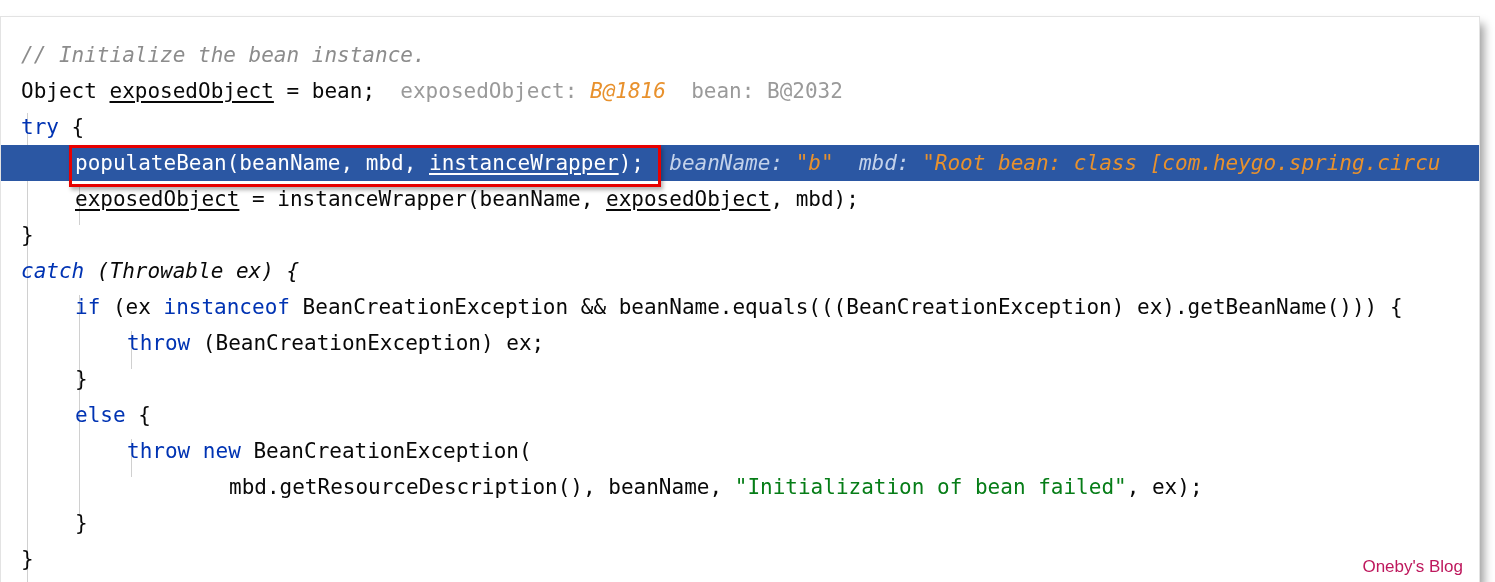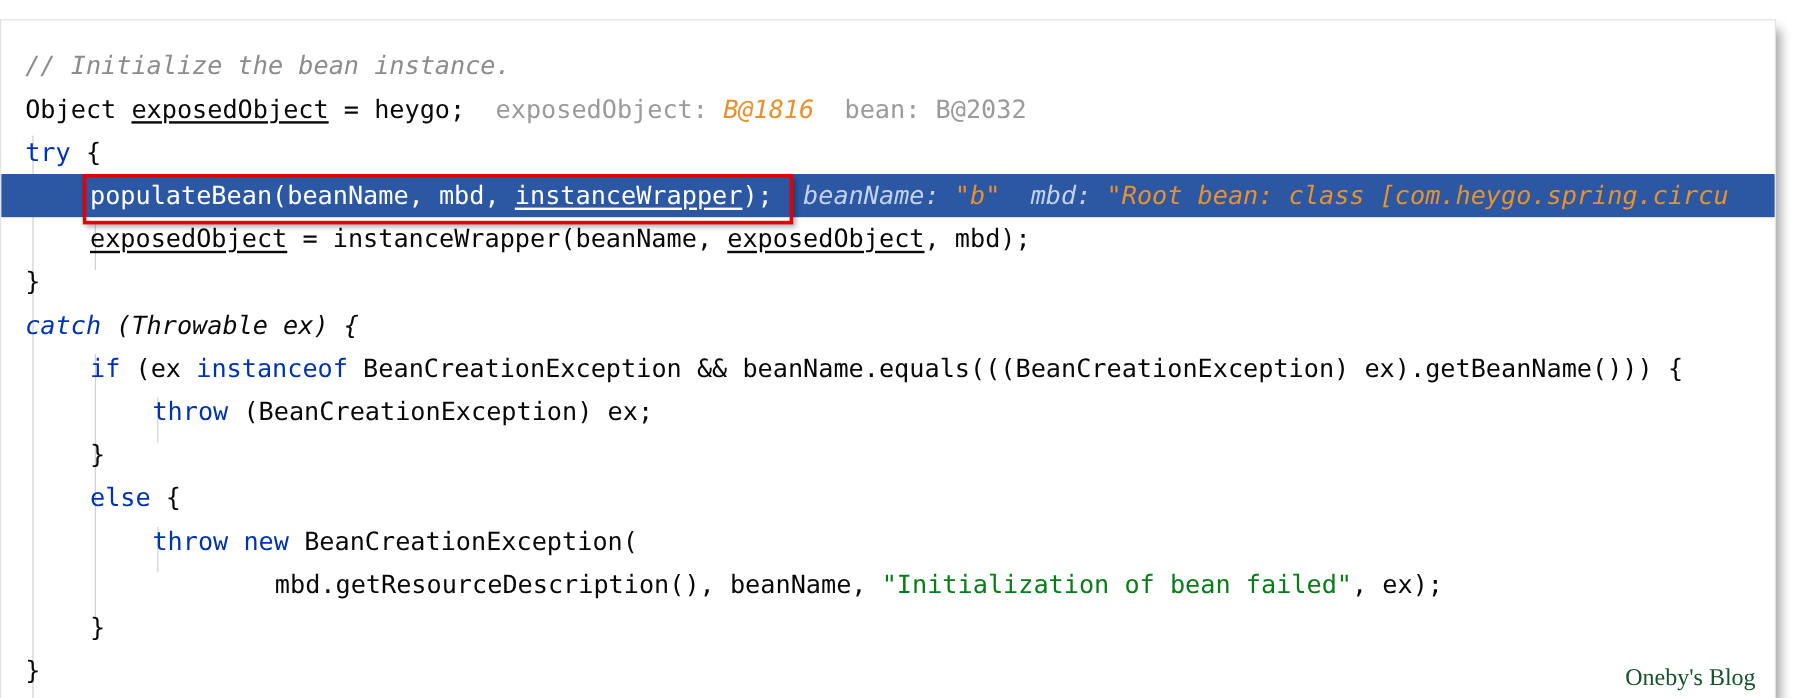--- a/index.html
+++ b/index.html
@@ -68,40 +68,40 @@
     left:68px;top:128px;width:592px;height:42px;
     border:3px solid #E70000;
     box-sizing:border-box;
     box-shadow:2px 3px 4px rgba(0,0,0,0.30);
     pointer-events:none;
   }
 
   
   #watermark{
     position:absolute;right:16px;bottom:8px;
-    font-family:Liberation Serif, serif;
-    font-size:20px;
-    color:#14532d;
+    font-family:Liberation Sans, sans-serif;
+    font-size:17px;
+    color:#be185d;
   }
 </style>
 </head>
 <body>
 
 <div id="editor-window">
   <div id="code-surface">
     <div id="guides-layer">
         <div class="guide" style="left: 26px; top: 96px; height: 474px;"></div>
         <div class="guide" style="left: 78px; top: 170px; height: 38px;"></div>
         <div class="guide" style="left: 78px; top: 278px; height: 220px;"></div>
         <div class="guide" style="left: 130px; top: 314px; height: 38px;"></div>
         <div class="guide" style="left: 130px; top: 422px; height: 38px;"></div>
       </div>
     <div id="lines-layer">
         <div class="line" style="top: 20px;"><span class="txt" style="left: 20px;"><span class="cmt">// Initialize the bean instance.</span></span></div>
-        <div class="line" style="top: 56px;"><span class="txt" style="left: 20px;"><span class="plain">Object </span><span class="ul">exposedObject</span><span class="plain"> = heygo;  </span><span class="hint">exposedObject: </span><span class="hintval">B@1816</span><span class="hint">  bean: B@2032</span></span></div>
+        <div class="line" style="top: 56px;"><span class="txt" style="left: 20px;"><span class="plain">Object </span><span class="ul">exposedObject</span><span class="plain"> = bean;  </span><span class="hint">exposedObject: </span><span class="hintval">B@1816</span><span class="hint">  bean: B@2032</span></span></div>
         <div class="line" style="top: 92px;"><span class="txt" style="left: 20px; text-align: right;"><span class="kw">try</span><span class="plain"> {</span></span></div>
         <div class="line current" style="top: 128px;"><span class="txt" style="left: 74px;"><span class="plain">populateBean(beanName, mbd, </span><span class="ul">instanceWrapper</span><span class="plain">);  </span><span class="hint">beanName: </span><span class="hintval">"b"</span><span class="hint">  mbd: </span><span class="hintval">"Root bean: class [com.heygo.spring.circu</span></span></div>
         <div class="line" style="top: 164px;"><span class="txt" style="left: 74px;"><span class="ul">exposedObject</span><span class="plain"> = instanceWrapper(beanName, </span><span class="ul">exposedObject</span><span class="plain">, mbd);</span></span></div>
         <div class="line" style="top: 200px;"><span class="txt" style="left: 20px;"><span class="plain">}</span></span></div>
         <div class="line" style="top: 236px;"><span class="txt" style="left: 20px; font-style: italic;"><span class="kw">catch</span><span class="plain"> (Throwable ex) {</span></span></div>
         <div class="line" style="top: 272px;"><span class="txt" style="left: 74px;"><span class="kw">if</span><span class="plain"> (ex </span><span class="kw">instanceof</span><span class="plain"> BeanCreationException &amp;&amp; beanName.equals(((BeanCreationException) ex).getBeanName())) {</span></span></div>
         <div class="line" style="top: 308px;"><span class="txt" style="left: 126px;"><span class="kw">throw</span><span class="plain"> (BeanCreationException) ex;</span></span></div>
         <div class="line" style="top: 344px;"><span class="txt" style="left: 74px;"><span class="plain">}</span></span></div>
         <div class="line" style="top: 380px;"><span class="txt" style="left: 74px;"><span class="kw">else</span><span class="plain"> {</span></span></div>
         <div class="line" style="top: 416px;"><span class="txt" style="left: 126px;"><span class="kw">throw new</span><span class="plain"> BeanCreationException(</span></span></div>

